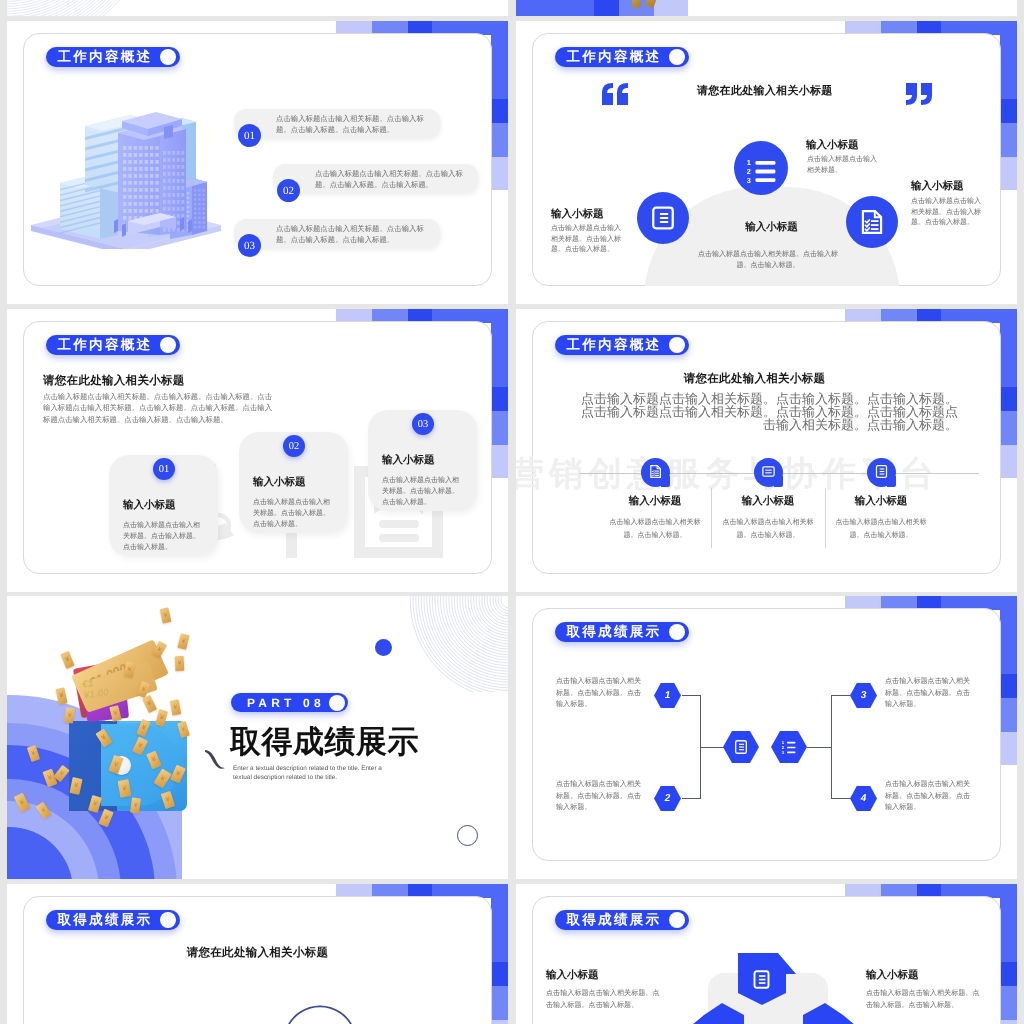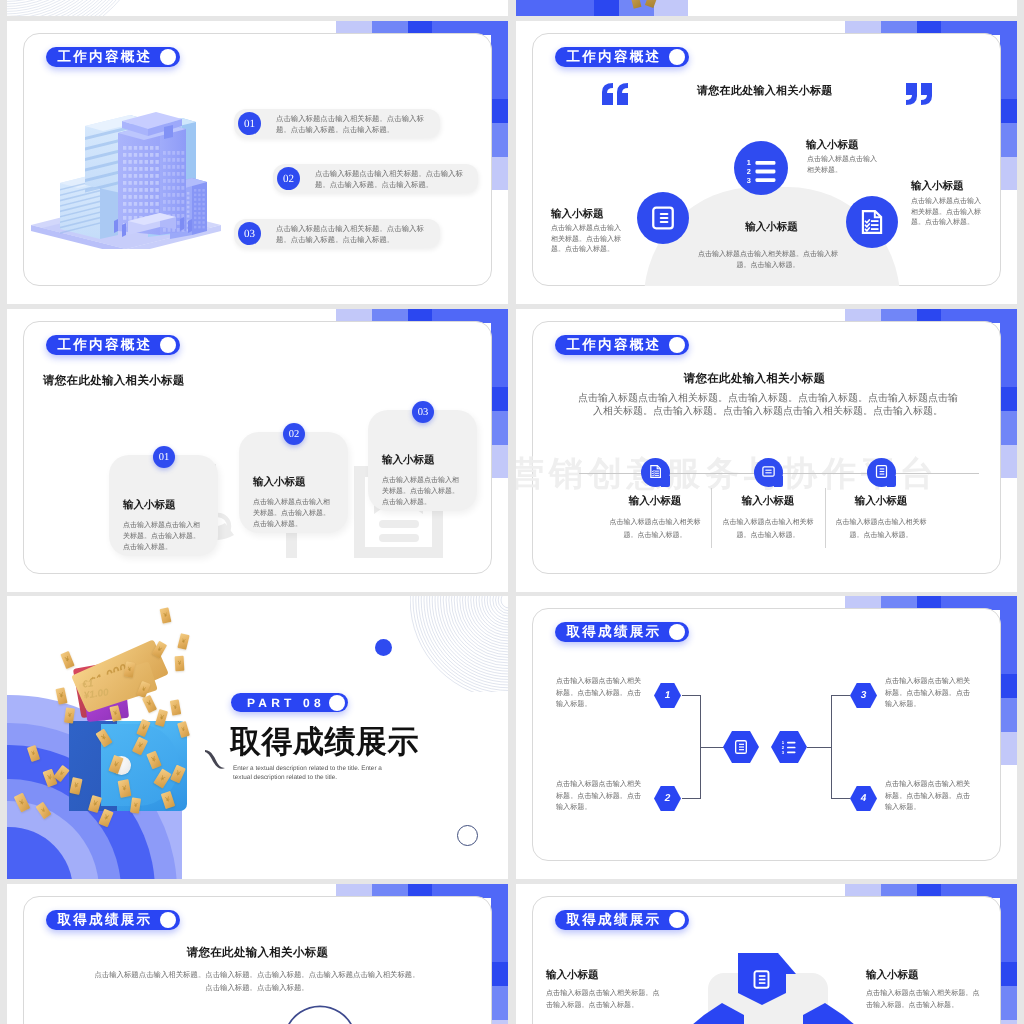--- a/index.html
+++ b/index.html
@@ -16,21 +16,21 @@
         background:#fff;border:1px solid #d9d9d9;border-radius:16px;box-sizing:border-box;}
   .pill{position:absolute;display:flex;align-items:center;background:#2a45f3;
         border-radius:999px;box-shadow:0 3px 7px rgba(42,69,243,.32);}
   .pill .pt{color:#fff;font-weight:bold;letter-spacing:.6px;white-space:nowrap;}
   .pill .pd{background:#fff;border-radius:50%;flex:none;}
   .h2{font-weight:bold;color:#1a1a1a;}
   .bd{color:#6a6a6a;}
   .lb{font-weight:bold;color:#1a1a1a;}
   .numc{position:absolute;border-radius:50%;background:#2f4bf0;color:#fff;
         display:flex;align-items:center;justify-content:center;
-        font-family:"Liberation Serif",serif;font-weight:normal;}
+        font-family:"Liberation Serif",serif;font-weight:normal;margin-top:12px;}
   .gbox{position:absolute;background:#f1f1f1;border-radius:12px;}
   .iconc{position:absolute;border-radius:50%;background:#2f4bf0;
          display:flex;align-items:center;justify-content:center;}
   .wm{position:absolute;color:#c9c9c9;font-weight:bold;pointer-events:none;white-space:nowrap;}
 </style>
 </head>
 <body>
 
 <div class="page">
 <div class="slide c1 r0" style="height:283px">
@@ -499,20 +499,21 @@
       <svg width="190" height="92" viewBox="0 0 190 92" style="position:absolute;left:246px;top:157px">
         <rect x="0" y="22" width="76" height="10" fill="#ececec"></rect>
         <rect x="33" y="22" width="11" height="70" fill="#ececec"></rect>
         <path d="M6 6 L42 20 L8 23 Z" fill="#ececec"></path>
         <path d="M101 0 L190 0 L190 92 L101 92 Z M112 11 L112 81 L179 81 L179 11 Z" fill="#ececec"></path>
         <path d="M121 38 L145 21 L170 38 L170 48 L145 31 L121 48 Z" fill="#ececec"></path>
         <rect x="126" y="54" width="40" height="8" rx="4" fill="#ececec"></rect>
         <rect x="126" y="68" width="40" height="8" rx="4" fill="#ececec"></rect>
       </svg>
       <div class="h2" style="position:absolute;left:36px;top:65px;font-size:11.5px;letter-spacing:.3px">请您在此处输入相关小标题</div>
+      <div class="bd" style="position:absolute;left:36px;top:82px;width:232px;font-size:7.4px;line-height:11.3px">点击输入标题点击输入相关标题。点击输入标题。点击输入标题。点击输入标题点击输入相关标题。点击输入标题。点击输入标题。点击输入标题点击输入相关标题。点击输入标题。点击输入标题。</div>
       <div class="gbox" style="left:102px;top:146px;width:109px;height:101px;border-radius:20px;box-shadow:2px 3px 7px rgba(0,0,0,.06)"></div>
       <div class="numc" style="left:146px;top:137px;width:22px;height:22px;font-size:10.5px;box-shadow:0 2px 5px rgba(47,75,240,.35)">
         <span>01</span>
       </div>
       <div class="lb" style="position:absolute;left:116px;top:190px;font-size:10.5px">输入小标题</div>
       <div class="bd" style="position:absolute;left:116px;top:211px;width:82px;font-size:7.0px;line-height:11px">点击输入标题点击输入相关标题。点击输入标题。点击输入标题。</div>
       <div class="gbox" style="left:232px;top:123px;width:109px;height:101px;border-radius:20px;box-shadow:2px 3px 7px rgba(0,0,0,.06)"></div>
       <div class="numc" style="left:276px;top:114px;width:22px;height:22px;font-size:10.5px;box-shadow:0 2px 5px rgba(47,75,240,.35)">
         <span>02</span>
       </div>
@@ -534,21 +535,21 @@
       <div class="rb" style="top:78px;height:24px;background:#2b47f0"></div>
       <div class="rb" style="top:102px;height:34px;background:#7186f7"></div>
       <div class="rb" style="top:136px;height:33px;background:#c2c8f9"></div>
       <div class="card"></div>
       <div class="pill" style="left:39px;top:26px;height:20px;padding:0 4px 0 11.5px;">
         <span class="pt" style="font-size:13.6px;letter-spacing:2.2px;line-height:14px">工作内容概述</span>
         <span class="pd" style="width:16px;height:16px;margin-left:8px"></span>
       </div>
       <div class="wm" style="left:-6px;top:143px;font-size:34px;letter-spacing:5px;color:#efefef"><span>营销创意服务与协作平台</span></div>
       <div class="h2" style="position:absolute;left:36px;top:63px;width:405px;text-align:center;font-size:11.5px;letter-spacing:.3px">请您在此处输入相关小标题</div>
-      <div class="bd" style="position:absolute;left:62px;top:83px;width:380px;text-align:center;font-size:10px;line-height:13px">点击输入标题点击输入相关标题。点击输入标题。点击输入标题。点击输入标题点击输入相关标题。点击输入标题。点击输入标题点击输入相关标题。点击输入标题。</div>
+      <div class="bd" style="position:absolute;left:62px;top:83px;width:380px;text-align:right;font-size:13px;line-height:13px">点击输入标题点击输入相关标题。点击输入标题。点击输入标题。点击输入标题点击输入相关标题。点击输入标题。点击输入标题点击输入相关标题。点击输入标题。</div>
       <div style="position:absolute;left:63px;top:164px;width:400px;height:1px;background:#c9c9c9"></div>
       <div style="position:absolute;left:195px;top:179px;width:1px;height:60px;background:#d3d3d3"></div>
       <div style="position:absolute;left:309px;top:179px;width:1px;height:60px;background:#d3d3d3"></div>
       <div style="position:absolute;left:124.5px;top:149px;width:29px;height:29px;background:#2f4bf0;border-radius:50% 50% 50% 50%;display:flex;align-items:center;justify-content:center;">
         <svg width="15" height="15" viewBox="0 0 24 24" style="position:relative;top:-1px">
           <path d="M4.5 2.6 L15 2.6 L19.8 7.4 L19.8 21.4 L4.5 21.4 Z" fill="none" stroke="#fff" stroke-width="1.9"></path>
           <path d="M14.7 2.8 L14.7 7.6 L19.6 7.6" fill="none" stroke="#fff" stroke-width="1.7"></path>
           <rect x="10.5" y="10.6" width="7" height="1.6" fill="#fff"></rect>
           <rect x="10.5" y="14" width="7" height="1.6" fill="#fff"></rect>
           <rect x="10.5" y="17.4" width="7" height="1.6" fill="#fff"></rect>
@@ -815,21 +816,20 @@
       <div class="rb" style="top:0;height:78px;background:#5068f7"></div>
       <div class="rb" style="top:78px;height:24px;background:#2b47f0"></div>
       <div class="rb" style="top:102px;height:34px;background:#7186f7"></div>
       <div class="rb" style="top:136px;height:33px;background:#c2c8f9"></div>
       <div class="card"></div>
       <div class="pill" style="left:39px;top:26px;height:20px;padding:0 4px 0 11.5px;">
         <span class="pt" style="font-size:13.6px;letter-spacing:2.2px;line-height:14px">取得成绩展示</span>
         <span class="pd" style="width:16px;height:16px;margin-left:8px"></span>
       </div>
       <div class="h2" style="position:absolute;left:16px;top:62px;width:469px;text-align:center;font-size:11.5px;letter-spacing:.3px">请您在此处输入相关小标题</div>
-      <div class="bd" style="position:absolute;left:87px;top:84px;width:326px;text-align:center;font-size:7.4px;line-height:13px">点击输入标题点击输入相关标题。点击输入标题。点击输入标题。点击输入标题点击输入相关标题。点击输入标题。点击输入标题。</div>
       <svg width="72" height="32" viewBox="0 0 72 32" style="position:absolute;left:278px;top:114px">
         <path d="M2 30 A 36 36 0 0 1 68 30" fill="none" stroke="#3e4a8e" stroke-width="1.7" stroke-linecap="round"></path>
       </svg>
     </div>
 <div class="slide c2 r4">
       <div class="tb" style="left:329px;width:36px;background:#c2c8f9"></div>
       <div class="tb" style="left:365px;width:36px;background:#7186f7"></div>
       <div class="tb" style="left:401px;width:24px;background:#2b47f0"></div>
       <div class="tb" style="left:425px;width:76px;background:#5068f7"></div>
       <div class="rb" style="top:0;height:78px;background:#5068f7"></div>

